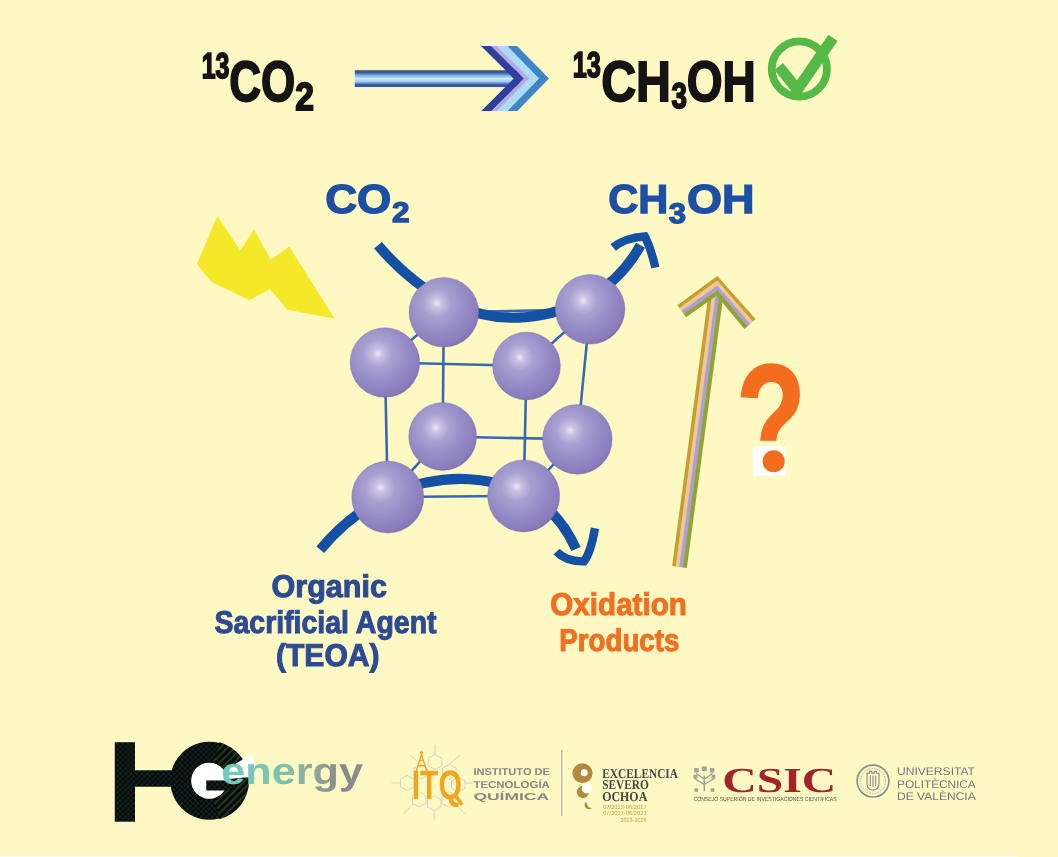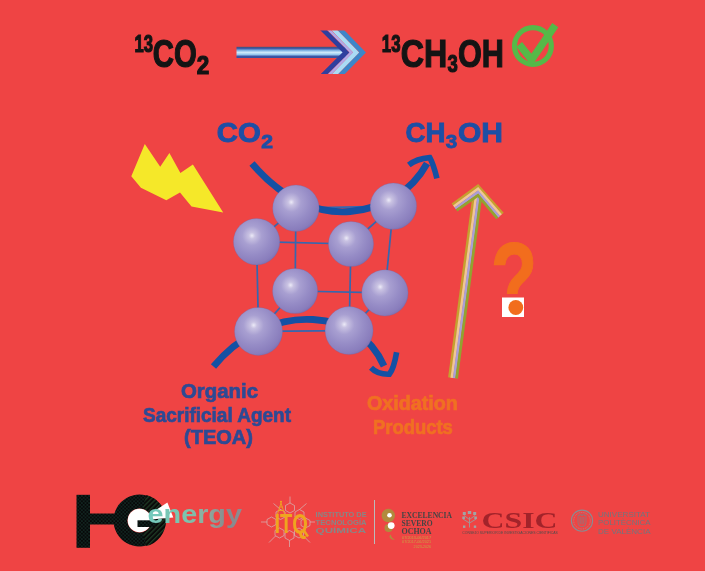--- a/index.html
+++ b/index.html
@@ -1,16 +1,16 @@
 <!DOCTYPE html>
 <html><head>
 <meta charset="utf-8">
 <style>
 html,body{margin:0;padding:0;background:#fff;}
-#page{position:relative;width:705px;height:571px;background:#ef4444;overflow:hidden;
+#page{position:relative;width:705px;height:571px;background:#fef9c3;overflow:hidden;
 font-family:"Liberation Sans",sans-serif;}
 svg{position:absolute;left:0;top:0;}
 </style>
 </head>
 <body>
 <div id="page">
 <svg width="705" height="571" viewBox="0 0 705 571">
 <defs>
   <linearGradient id="shaftg" x1="0" y1="0" x2="0" y2="1">
     <stop offset="0" stop-color="#46536f"></stop>

